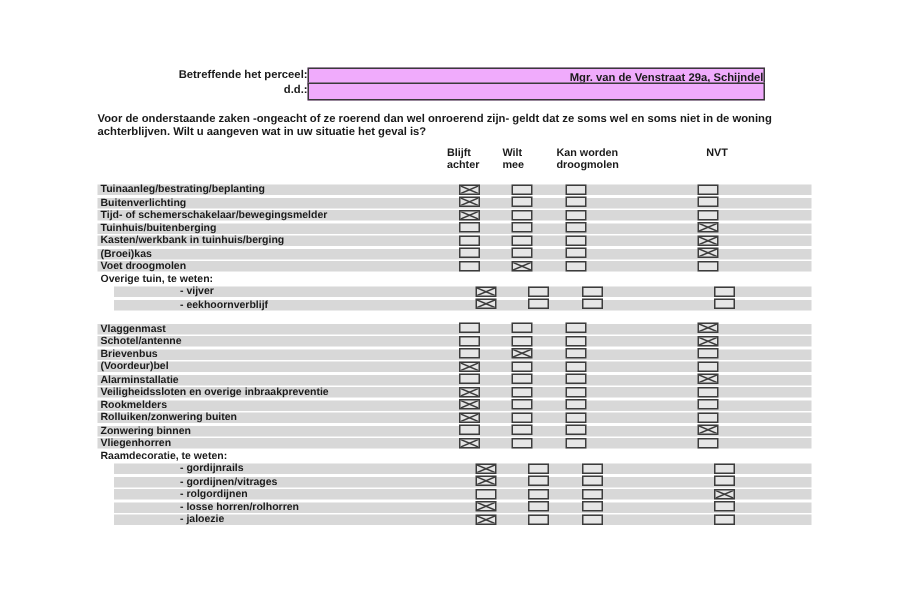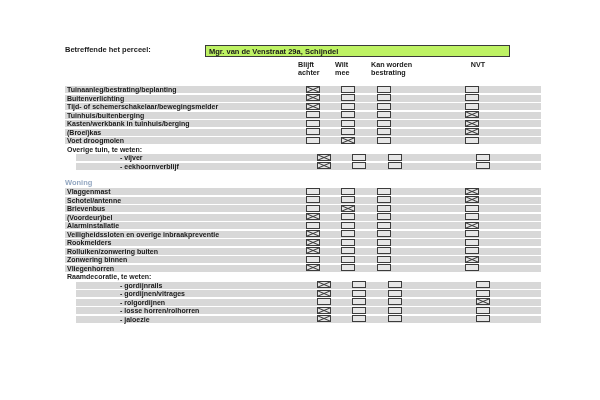--- a/index.html
+++ b/index.html
@@ -5,25 +5,25 @@
   html,body{margin:0;padding:0;}
   body{
     width:600px;height:400px;background:#ffffff;overflow:hidden;
     font-family:"Liberation Sans",sans-serif;
     color:#1a1a1a;-webkit-font-smoothing:antialiased;
   }
   .page{position:absolute;left:65px;top:45px;width:476px;}
 
   
   .field-row{display:flex;align-items:flex-start;margin-bottom:4px;}
-  .field-label{width:140px;font-size:7.5px;line-height:8.5px;font-weight:bold;padding-top:1px;}
+  .field-label{width:140px;font-size:7.5px;line-height:8.5px;font-weight:bold;padding-top:1px;text-align:right;}
   .field-input{
-    width:300px;height:10px;border:1px solid #3a3a3a;background:#bef264;
+    width:300px;height:10px;border:1px solid #3a3a3a;background:#f0abfc;
     font-family:"Liberation Sans",sans-serif;font-size:7.5px;font-weight:bold;
-    color:#1a1a1a;padding:0 0 0 3px;margin:0;border-radius:0;
+    color:#1a1a1a;padding:0 0 0 3px;margin:0;border-radius:0;text-align:right;
   }
   .field-row.second{margin-top:-6px;}
 
   
   .intro{font-size:7.5px;line-height:8.5px;font-weight:bold;margin:8px 0 6px 0;width:476px;}
 
   
   .colheads{position:relative;height:22px;}
   .colhead{position:absolute;top:0;font-size:7.2px;line-height:7.8px;font-weight:bold;white-space:pre-line;}
   .colhead.c1{left:233px;width:34px;}
@@ -66,29 +66,34 @@
 </head>
 <body>
 
 <div class="page">
 
   <div class="field-row">
     <div class="field-label">Betreffende het perceel:</div>
     <input class="field-input" type="text" value="Mgr. van de Venstraat 29a, Schijndel" style="">
   </div>
 
-
+  <div class="field-row second">
+    <div class="field-label">d.d.:</div>
+    <input class="field-input" type="text" value="" style="">
+  </div>
+
+  <div class="intro">Voor de onderstaande zaken -ongeacht of ze roerend dan wel onroerend zijn- geldt dat ze soms wel en soms niet in de woning achterblijven. Wilt u aangeven wat in uw situatie het geval is?</div>
 
   <div class="colheads">
       <div class="colhead c1">Blijft
 achter</div>
       <div class="colhead c2">Wilt
 mee</div>
       <div class="colhead c3">Kan worden
-bestrating</div>
+droogmolen</div>
       <div class="colhead c4">NVT</div>
     </div>
 
   <div>
       <div class="section">
         <div class="row">
           <span class="rlabel">Tuinaanleg/bestrating/beplanting</span>
           <span class="cb c1 checked"></span>
           <span class="cb c2"></span>
           <span class="cb c3"></span>
@@ -148,21 +153,20 @@
         </div>
         <div class="row sub">
           <span class="rlabel">- eekhoornverblijf</span>
           <span class="cb c1 checked"></span>
           <span class="cb c2"></span>
           <span class="cb c3"></span>
           <span class="cb c4"></span>
         </div>
       </div>
       <div class="section">
-        <div class="section-title">Woning</div>
         <div class="row">
           <span class="rlabel">Vlaggenmast</span>
           <span class="cb c1"></span>
           <span class="cb c2"></span>
           <span class="cb c3"></span>
           <span class="cb c4 checked"></span>
         </div>
         <div class="row">
           <span class="rlabel">Schotel/antenne</span>
           <span class="cb c1"></span>

